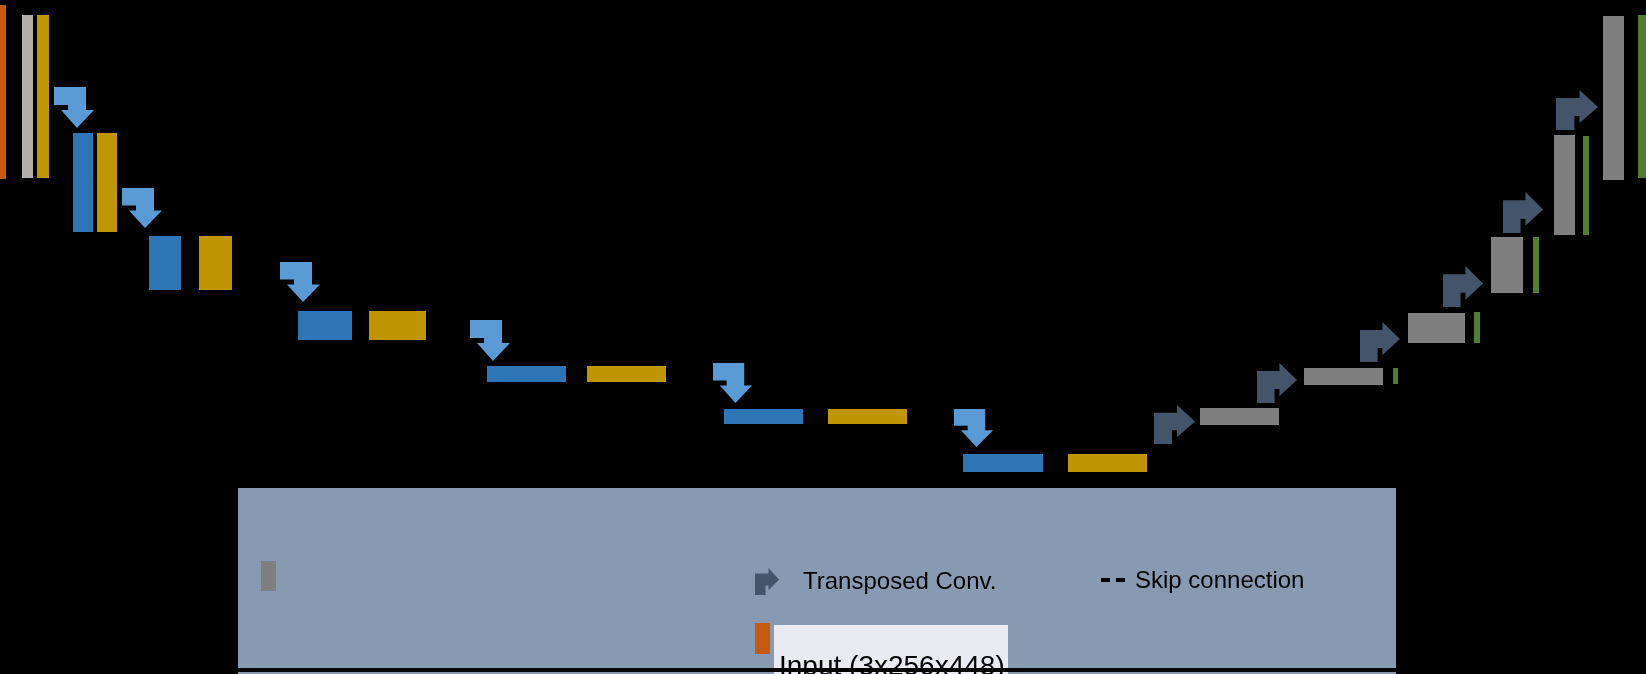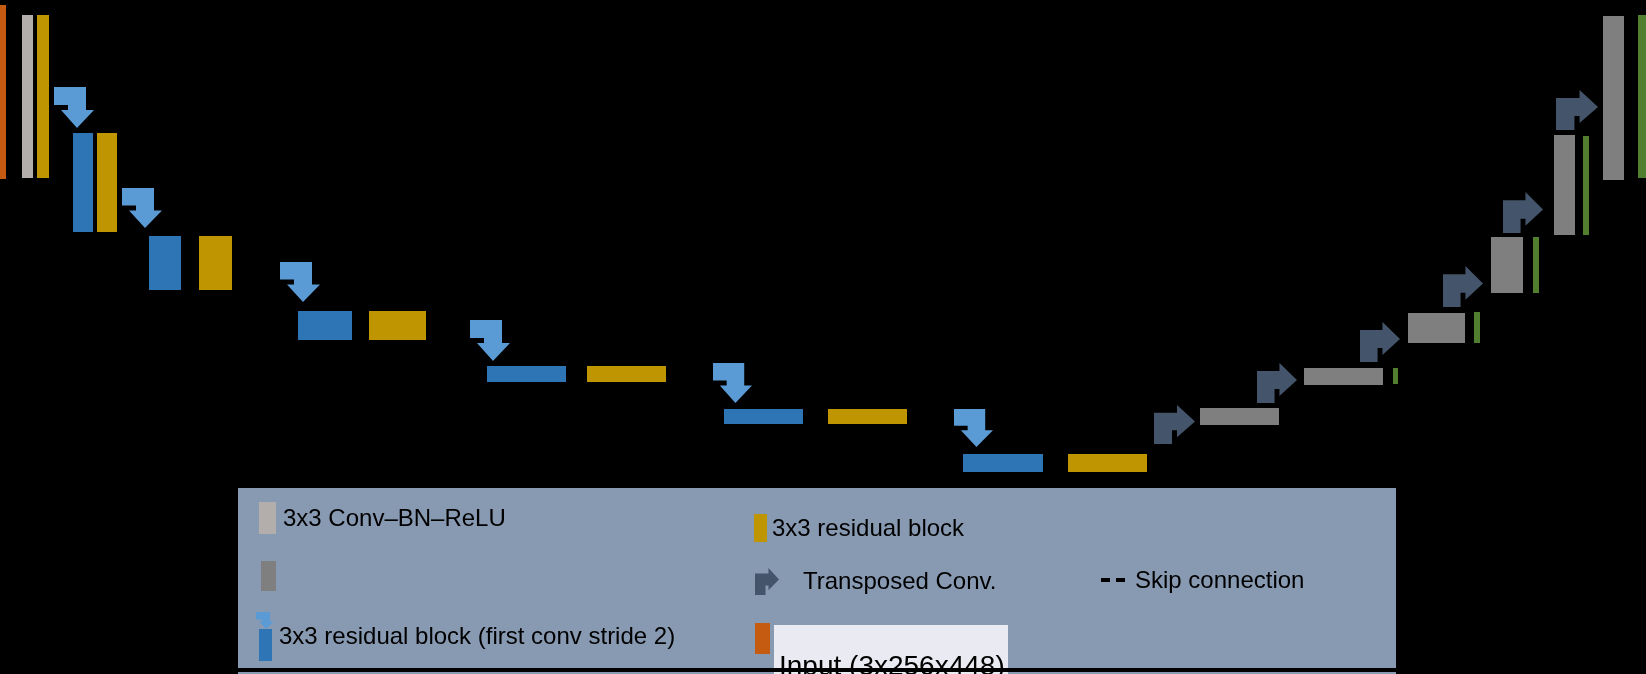--- a/index.html
+++ b/index.html
@@ -84,43 +84,26 @@
       <svg class="arrow" viewBox="0 0 41 40" preserveAspectRatio="none" width="40" height="41" style="left: 1503px; top: 192px;">
         <polygon points="0,40 0,8 23,8 23,0 41,17 23,33 23,26 18,26 18,40" fill="#44546A"></polygon>
       </svg>
       <svg class="arrow" viewBox="0 0 41 40" preserveAspectRatio="none" width="42" height="40" style="left: 1556px; top: 90px;">
         <polygon points="0,40 0,8 23,8 23,0 41,17 23,33 23,26 18,26 18,40" fill="#44546A"></polygon>
       </svg>
     </div>
 
   <div class="legend" id="legend-box" style="background: rgb(136, 153, 178);">
 
-    <div class="legend-item" style="left:21px;top:13px;height:33px">
-      <span class="swatch" style="width: 17px; height: 32px; background: rgb(179, 174, 172);"></span>
-      <span class="llabel" style="margin-left:7px">3x3 Conv–BN–ReLU</span>
-    </div>
 
     <div class="legend-item" style="left:23px;top:73px;height:30px">
       <span class="swatch" style="width: 15px; height: 30px; background: rgb(127, 127, 127);"></span>
     </div>
 
-    <div class="legend-item" style="left:17px;top:122px;height:52px">
-      <span class="icon-stack">
-        <svg width="18" height="17" viewBox="0 0 41 41" preserveAspectRatio="none">
-          <polygon points="0,0 32,0 32,23 40,23 23,41 7,23 14,23 14,18 0,18" fill="#5B9BD5"></polygon>
-        </svg>
-        <span class="swatch" style="width: 13px; height: 32px; background: rgb(46, 117, 182);"></span>
-      </span>
-      <span class="llabel" style="margin-left:4px">3x3 residual block (first conv stride 2)</span>
-    </div>
 
-    <div class="legend-item" style="left:516px;top:26px;height:28px">
-      <span class="swatch" style="width: 13px; height: 28px; background: rgb(192, 149, 2);"></span>
-      <span class="llabel" style="margin-left:5px">3x3 residual block</span>
-    </div>
 
     <div class="legend-item" style="left:517px;top:79px;height:28px">
       <svg width="24" height="27" viewBox="0 0 41 40" preserveAspectRatio="none">
         <polygon points="0,40 0,8 23,8 23,0 41,17 23,33 23,26 18,26 18,40" fill="#44546A"></polygon>
       </svg>
       <span class="llabel" style="margin-left:24px">Transposed Conv.</span>
     </div>
 
     <div class="legend-item" style="left:517px;top:123px;height:55px">
       <span class="swatch" style="width: 15px; height: 31px; background: rgb(197, 90, 17);"></span>

